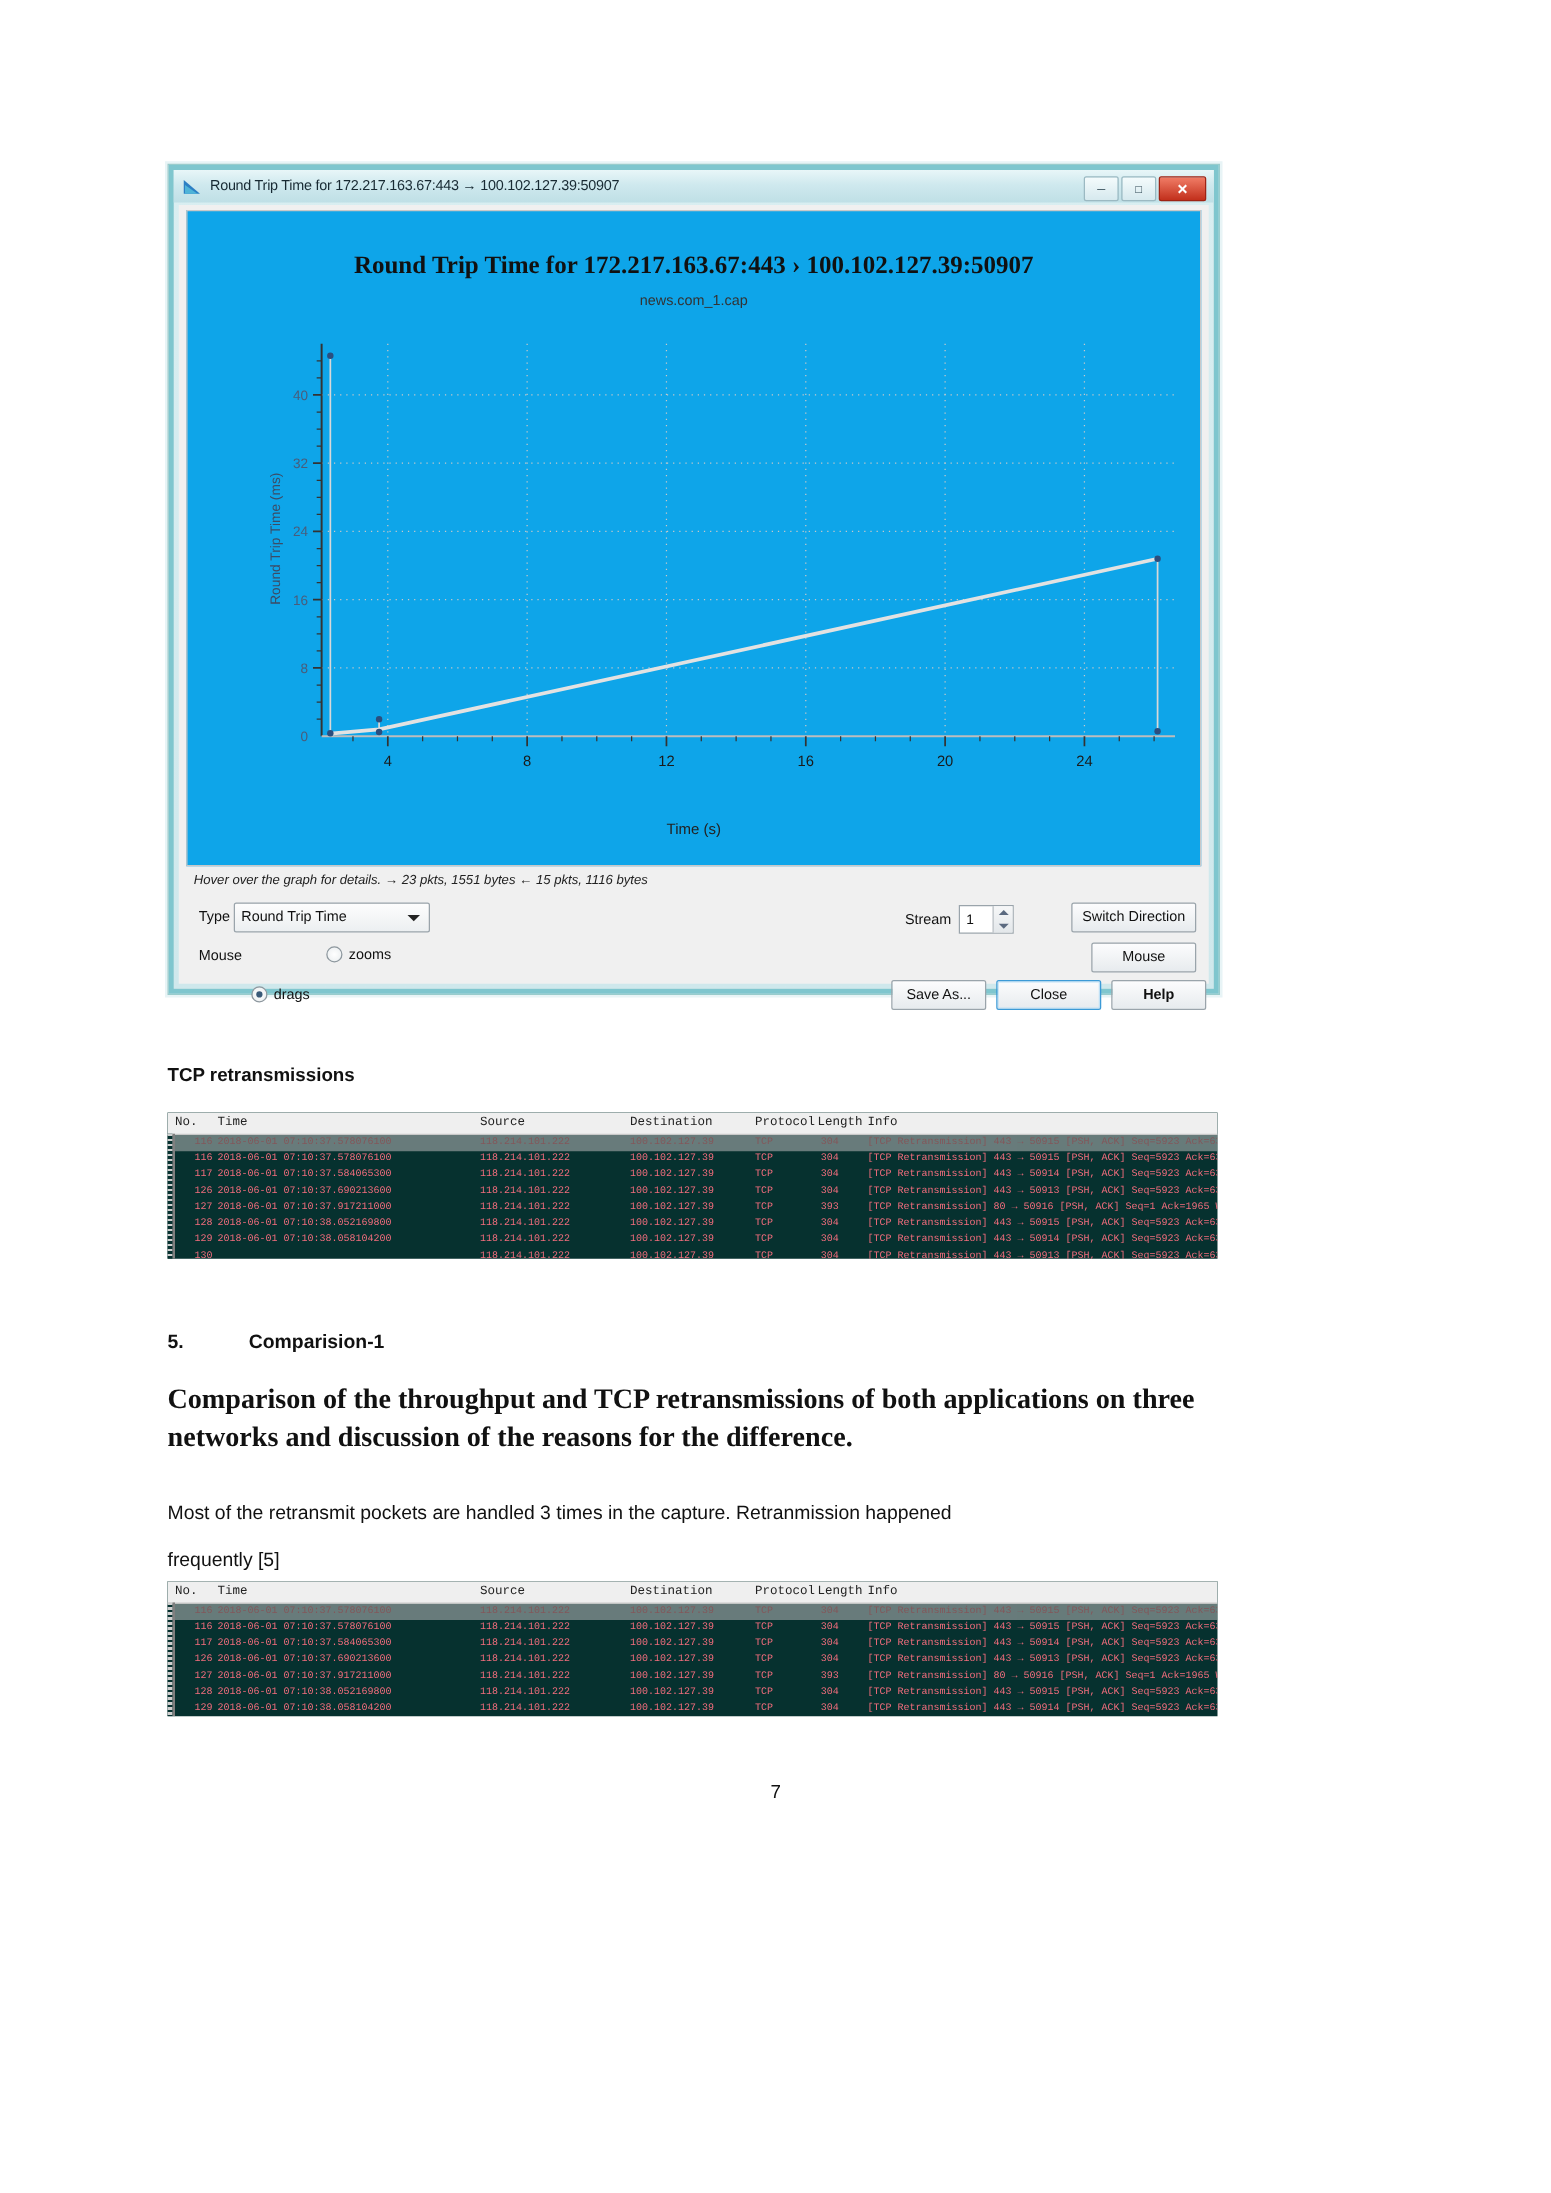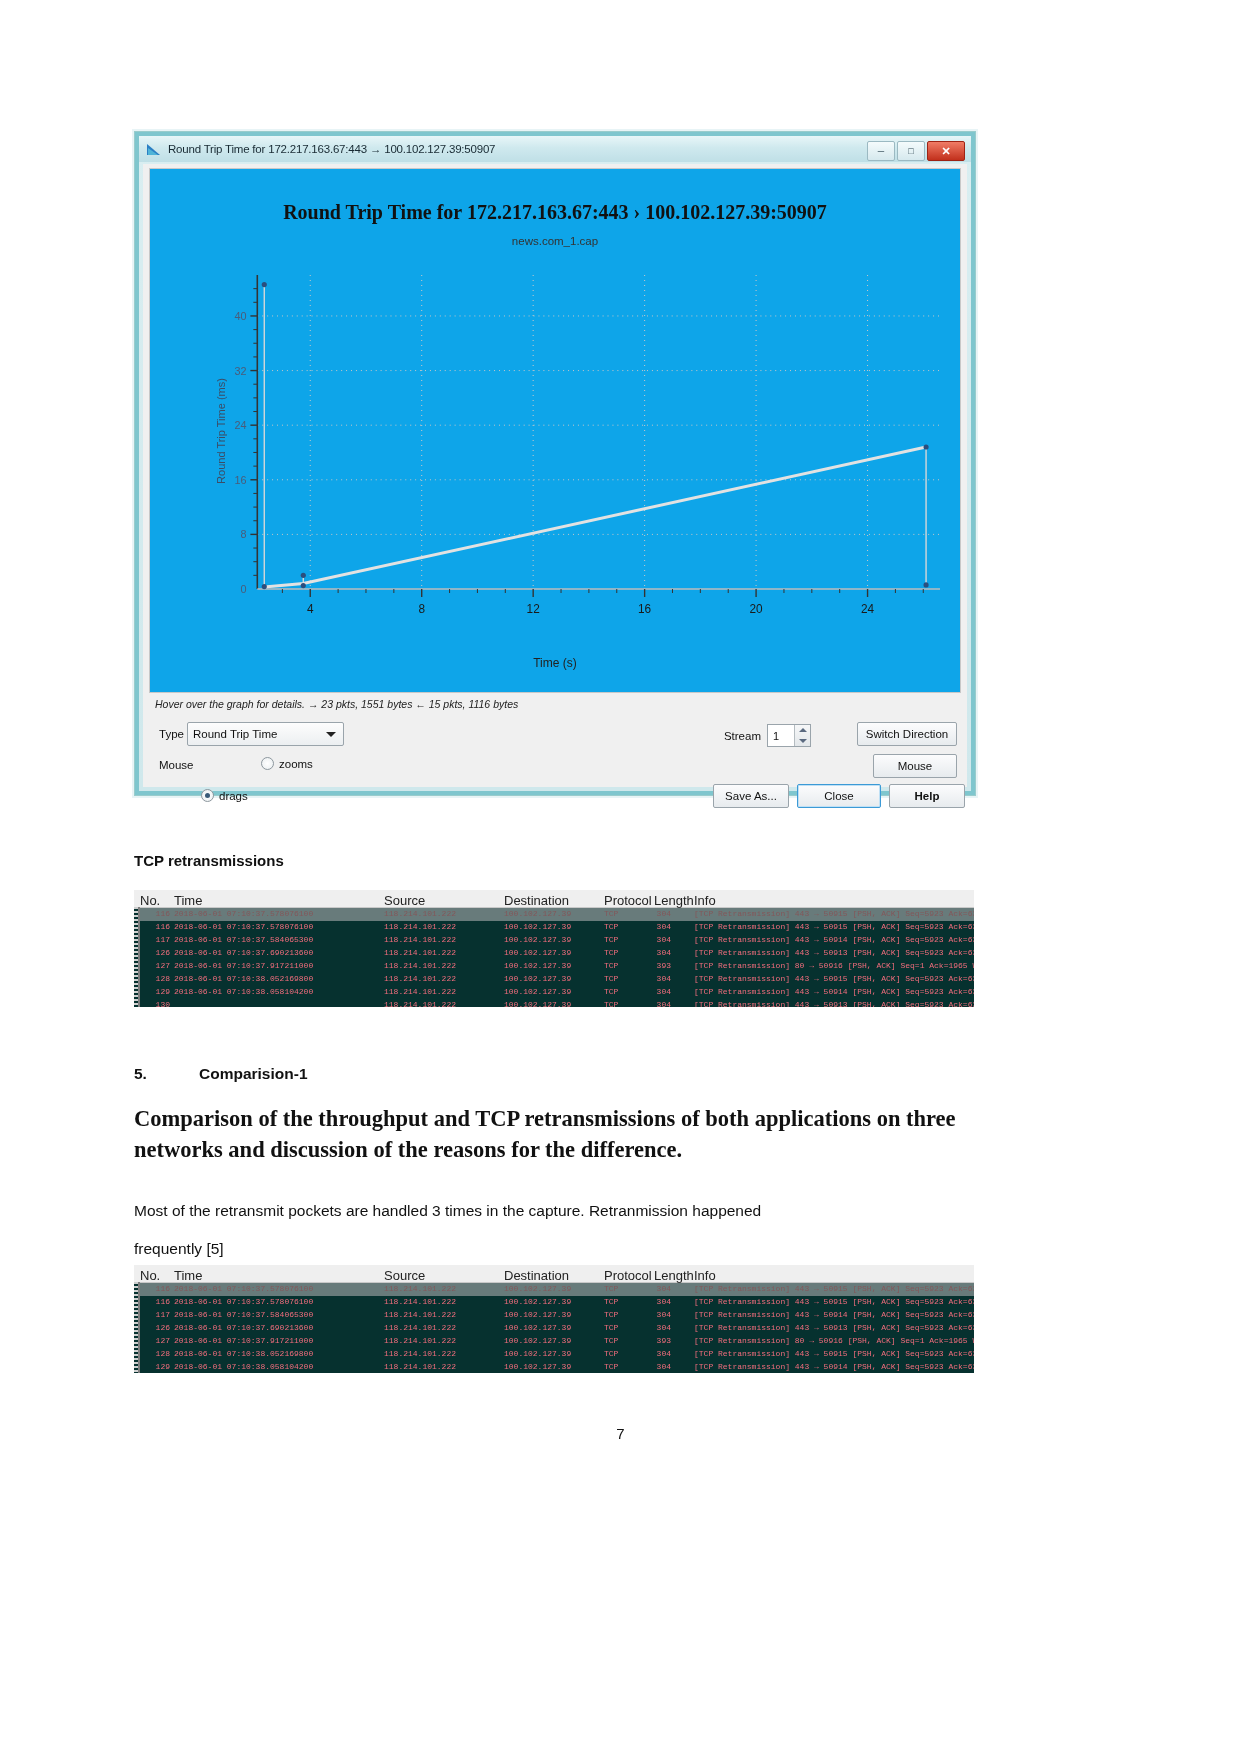--- a/index.html
+++ b/index.html
@@ -173,22 +173,22 @@
   .pkt{
     position:absolute;background:#06312f;
     font-family:"Liberation Mono",monospace;
     overflow:hidden;
   }
   .pkt .hdr{
     height:17px;background:#efefef;border-bottom:1px solid #c9c9c9;
     position:relative;
   }
   .pkt .hdr div{
-    position:absolute;top:3px;font-size:13px;color:#222;
-    font-family:Liberation Sans, sans-serif;white-space:nowrap;
+    position:absolute;top:3px;font-size:10px;color:#222;
+    font-family:Liberation Mono, monospace;white-space:nowrap;
   }
   .pkt .rows{position:relative;}
   .pkt .r{
     height:13px;position:relative;white-space:nowrap;
     font-size:8px;color:#f26d7d;
   }
   .pkt .r.sel{background:#b9b9b9;color:#e8777f;opacity:.55;}
   .pkt .r div{position:absolute;top:1px;}
   .pkt .scroll-l{
     position:absolute;left:0;top:17px;bottom:0;width:4px;

